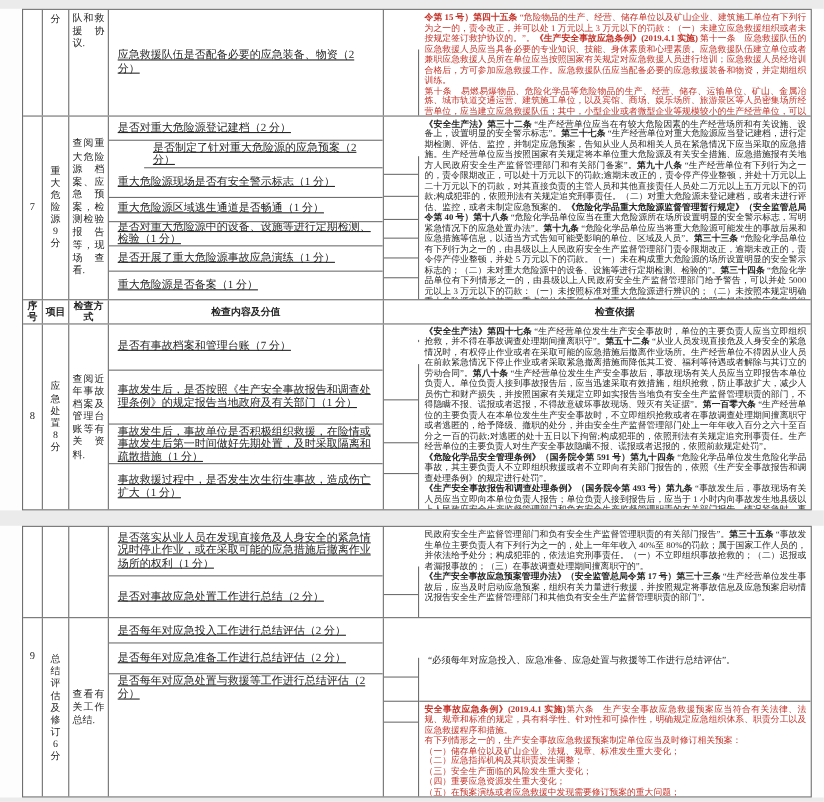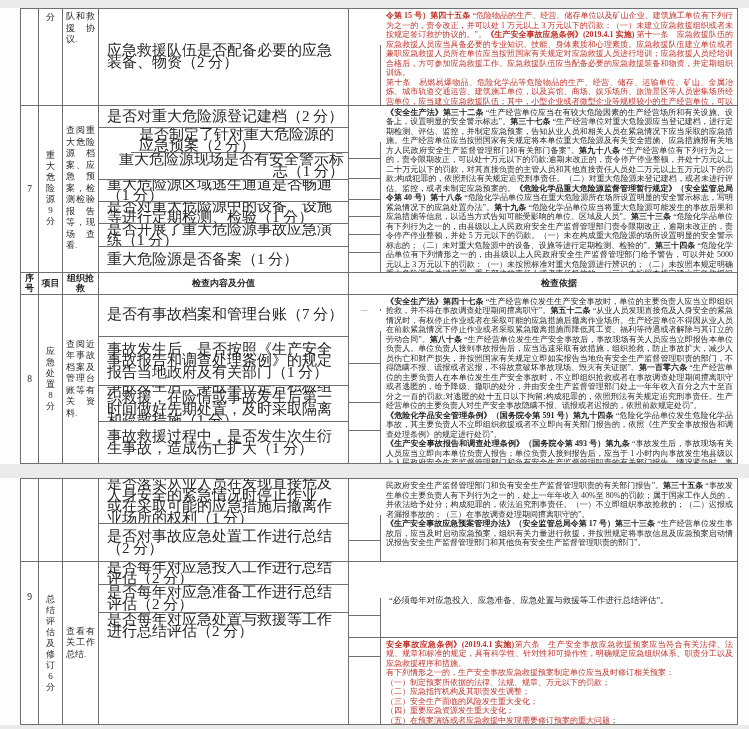--- a/index.html
+++ b/index.html
@@ -18,21 +18,21 @@
   .w-seq{width:18px;flex:0 0 18px;}
   .w-proj{width:24px;flex:0 0 24px;}
   .w-meth{width:36px;flex:0 0 36px;}
   .w-cont{width:250px;flex:0 0 250px;}
   .w-res{width:32px;flex:0 0 32px;margin-top:36px;}
   .w-basis{flex:1 1 auto;}
   .stack{display:flex;flex-direction:column;}
   .sub{border-bottom:1px solid #6f6f6f;box-sizing:border-box;overflow:hidden;
        display:flex;align-items:center;}
   .sub:last-child{border-bottom:none;}
-  .content-text{font-size:15px;line-height:11.5px;padding:2px 4px 2px 8px;}
+  .content-text{font-size:10px;line-height:11.5px;padding:2px 4px 2px 8px;text-decoration:underline;}
   .law{font-size:8px;line-height:9.5px;text-align:justify;padding:2px 4px 1px 5px;overflow:hidden;}
   .law div{margin:0;}
   .red{color:#c43228;}
   .b{font-weight:bold;}
   .center-v{display:flex;align-items:center;justify-content:center;}
   .top-v{display:flex;align-items:flex-start;justify-content:center;}
   .proj-text{width:11px;margin:3px auto;font-size:9px;line-height:11px;
              text-align:center;word-break:break-all;}
   .meth-text{font-size:9px;line-height:11.5px;padding:2px 3px;text-align:justify;
              word-break:break-all;width:100%;box-sizing:border-box;}
@@ -113,21 +113,21 @@
       <div class="sub" style="height:25px;"></div>
     </div>
     <div class="c w-basis law">
       <div><span class="b">《安全生产法》第三十二条 </span><span>“生产经营单位应当在有较大危险因素的生产经营场所和有关设施、设备上，设置明显的安全警示标志”。</span><span class="b">第三十七条 </span><span>“生产经营单位对重大危险源应当登记建档，进行定期检测、评估、监控，并制定应急预案，告知从业人员和相关人员在紧急情况下应当采取的应急措施。生产经营单位应当按照国家有关规定将本单位重大危险源及有关安全措施、应急措施报有关地方人民政府安全生产监督管理部门和有关部门备案”。</span><span class="b">第九十八条 </span><span>“生产经营单位有下列行为之一的，责令限期改正，可以处十万元以下的罚款;逾期未改正的，责令停产停业整顿，并处十万元以上二十万元以下的罚款，对其直接负责的主管人员和其他直接责任人员处二万元以上五万元以下的罚款;构成犯罪的，依照刑法有关规定追究刑事责任。（二）对重大危险源未登记建档，或者未进行评估、监控，或者未制定应急预案的。</span><span class="b">《危险化学品重大危险源监督管理暂行规定》（安全监管总局令第 40 号）第十八条 </span><span>“危险化学品单位应当在重大危险源所在场所设置明显的安全警示标志，写明紧急情况下的应急处置办法”。</span><span class="b">第十九条 </span><span>“危险化学品单位应当将重大危险源可能发生的事故后果和应急措施等信息，以适当方式告知可能受影响的单位、区域及人员”。</span><span class="b">第三十三条 </span><span>“危险化学品单位有下列行为之一的，由县级以上人民政府安全生产监督管理部门责令限期改正，逾期未改正的，责令停产停业整顿，并处 5 万元以下的罚款。（一）未在构成重大危险源的场所设置明显的安全警示标志的；（二）未对重大危险源中的设备、设施等进行定期检测、检验的”。</span><span class="b">第三十四条 </span><span>“危险化学品单位有下列情形之一的，由县级以上人民政府安全生产监督管理部门给予警告，可以并处 5000 元以上 3 万元以下的罚款：（一）未按照标准对重大危险源进行辨识的；（二）未按照本规定明确重大危险源中关键装置、重点部位的责任人或者责任机构的；（三）未按照本规定建立应急救援组织或者配备应急救援人员，以及配备必要的防护装备及器材、设备、物资，并保障其完好的；（四）未按照本规定进行重大危险源备案或者核销的；（五）未将重大危险源可能引发的事故后果、应急措施等信息告知可能受影响的单位、区域及人员的；（六）未按照本规定要求开展重大危险源事故应急预案演练的；（七）未按照本规定对重大危险源的安全生产状况进行定期检查，采取措施消除事故隐患的”。</span></div>
     </div>
   </div>
 
   <div class="row" style="height:22px;">
     <div class="c w-seq hdr">序号</div>
     <div class="c w-proj hdr">项目</div>
-    <div class="c w-meth hdr">组织抢救</div>
+    <div class="c w-meth hdr">检查方式</div>
     <div class="c w-cont hdr">检查内容及分值</div>
     <div class="c w-res hdr">检查结果</div>
     <div class="c w-basis hdr">检查依据</div>
   </div>
 
   <div class="row" style="height:169px;">
     <div class="c w-seq center-v">
       <div class="seq-text">8</div>
     </div>
     <div class="c w-proj center-v">
@@ -215,21 +215,21 @@
       <div class="sub" style="height:25px;"></div>
       <div class="sub" style="height:87px;"></div>
     </div>
     <div class="c w-basis stack">
       <div class="sub" style="height:76px;">
         <div class="note-text">“必须每年对应急投入、应急准备、应急处置与救援等工作进行总结评估”。</div>
       </div>
       <div class="sub law red" style="height:87px;display:block;">
         <div><span class="b">安全事故应急条例》(2019.4.1 实施)</span><span>第六条　生产安全事故应急救援预案应当符合有关法律、法规、规章和标准的规定，具有科学性、针对性和可操作性，明确规定应急组织体系、职责分工以及应急救援程序和措施。</span></div>
         <div><span>有下列情形之一的，生产安全事故应急救援预案制定单位应当及时修订相关预案：</span></div>
-        <div><span>（一）制定预案所依据的法律、法规、规章、万元以下的罚款；</span></div>
+        <div><span>（一）储存单位以及矿山企业、法规、规章、标准发生重大变化；</span></div>
         <div><span>（二）应急指挥机构及其职责发生调整；</span></div>
         <div><span>（三）安全生产面临的风险发生重大变化；</span></div>
         <div><span>（四）重要应急资源发生重大变化；</span></div>
         <div><span>（五）在预案演练或者应急救援中发现需要修订预案的重大问题；</span></div>
 
       </div>
     </div>
   </div>
 </div>
 

